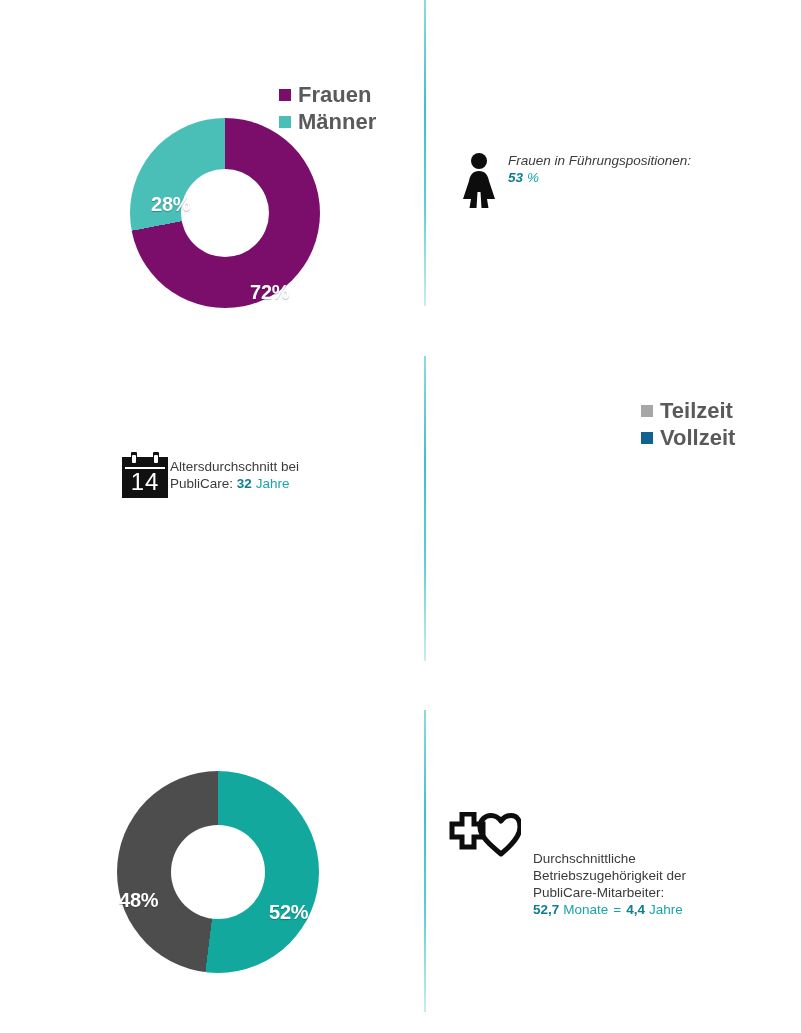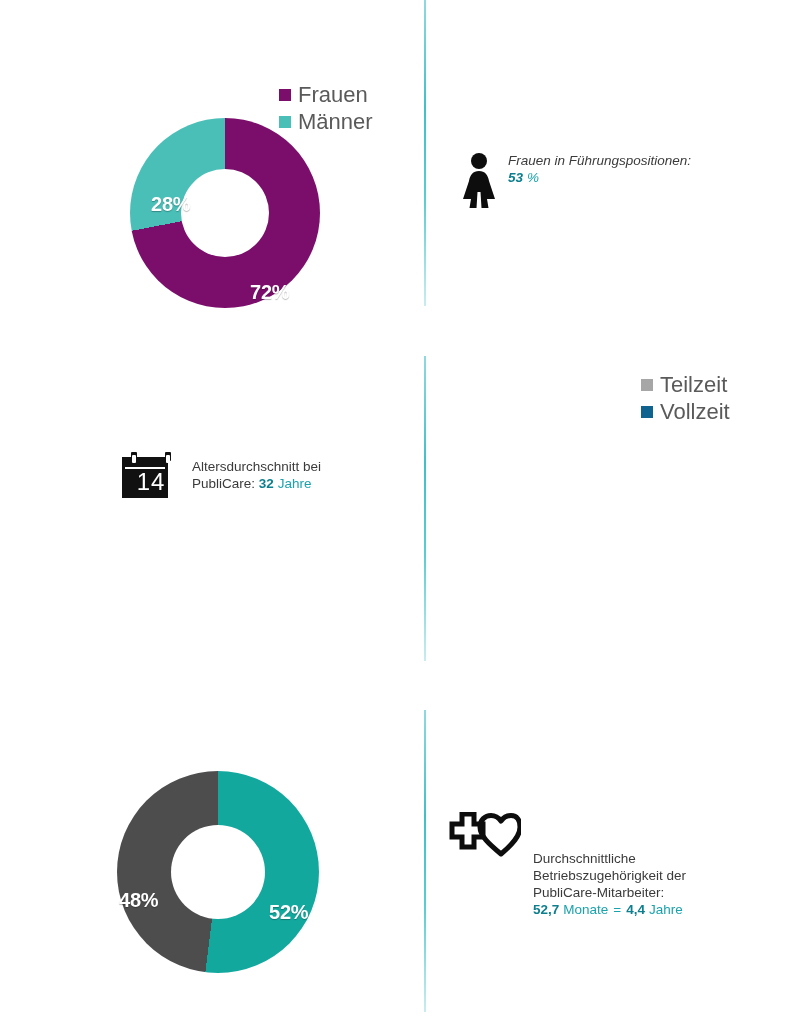--- a/index.html
+++ b/index.html
@@ -30,21 +30,21 @@
     position:absolute;color:#ffffff;font-weight:bold;
     text-shadow:0 1px 1px rgba(0,0,0,.28);
     white-space:nowrap;letter-spacing:-.2px;margin-top:36px;
   }
 
   
   .legend{position:absolute;}
   .legend-row{display:flex;align-items:center;line-height:1;margin-bottom:5px;}
   .legend-swatch{width:12px;height:12px;margin-right:7px;flex:0 0 auto;}
   .legend-label{
-    font-size:22px;color:#5a5a5a;font-weight:400;white-space:nowrap;
+    font-size:22px;color:#5a5a5a;font-weight:700;white-space:nowrap;
   }
 
   
   .fact{position:absolute;display:flex;align-items:flex-start;}
   .fact-icon{flex:0 0 auto;}
   .fact-text{
     font-size:13.5px;line-height:17px;color:#3b3b3b;white-space:nowrap;
   }
   .fact-text .num{font-weight:bold;color:#0d7f8e;}
   .fact-text .unit{color:#19a3ad;}
@@ -102,39 +102,39 @@
     </div>
     <div class="fact-text">
       <div>Frauen in Führungspositionen:</div>
       <div>
         <span class="num">53</span><span class="unit" style="margin-left:4px;">%</span>
       </div>
     </div>
   </div>
 
   <div class="fact" style="left:122px;top:452px;">
-    <div class="fact-icon cal" style="margin-right:12px;padding-left:12px;">
+    <div class="fact-icon cal" style="margin-right:2px;">
       <div class="nub l"></div>
       <div class="nub r"></div>
       <div class="body"></div>
       <div class="nub-hole l"></div>
       <div class="nub-hole r"></div>
       <div class="strip"></div>
       <div class="day">14</div>
     </div>
     <div class="fact-text" style="padding-top:6px;">
       <div>Altersdurchschnitt bei</div>
       <div>
         <span>PubliCare: </span><span class="num">32</span><span class="unit" style="margin-left:4px;">Jahre</span>
       </div>
     </div>
   </div>
 
 
-  <div class="legend" style="left:641px;top:374px;">
+  <div class="legend" style="left:641px;top:400px;">
     <div class="legend-row">
       <span class="legend-swatch" style="background:#a6a6a6;"></span>
       <span class="legend-label">Teilzeit</span>
     </div>
     <div class="legend-row">
       <span class="legend-swatch" style="background:#10628f;"></span>
       <span class="legend-label">Vollzeit</span>
     </div>
   </div>
 

